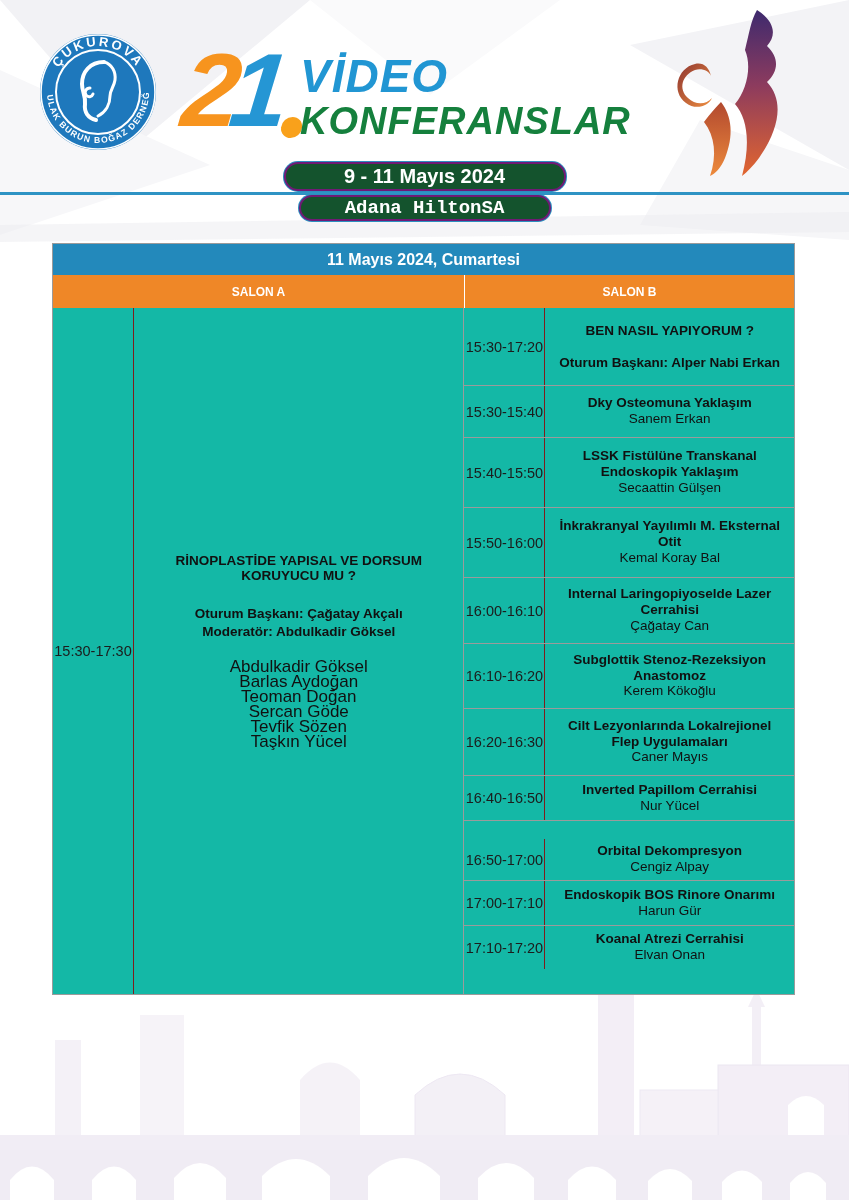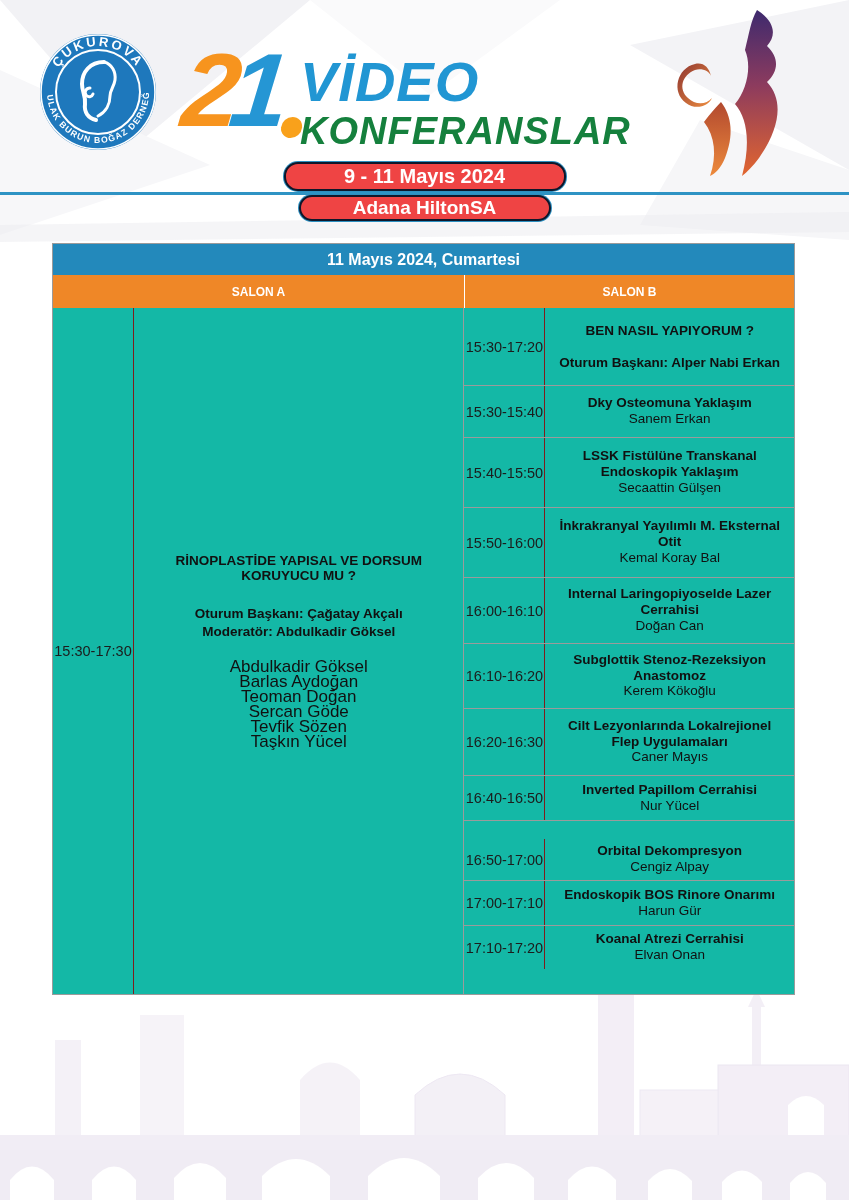--- a/index.html
+++ b/index.html
@@ -16,30 +16,30 @@
   .header { position:absolute; top:0; left:0; width:849px; height:240px; }
   .logo { position:absolute; left:38px; top:32px; width:120px; height:120px; }
   .edition { position:absolute; left:183px; top:38px; display:flex; align-items:flex-start;
              font-style:italic; font-weight:bold; transform:skewX(-6deg); }
   .edition .d2 { font-size:104px; line-height:1; color:#F7941E; }
   .edition .d1 { font-size:104px; line-height:1; color:#2596D4; margin-left:-10px; }
   .edition .dot { width:21px; height:21px; border-radius:50%; background:#F9A11B;
                   align-self:flex-end; margin:0 0 4px -4px; }
   .brand-titles { position:absolute; left:300px; top:52px; font-style:italic; font-weight:bold;
                   letter-spacing:1px; line-height:1.06; }
-  .brand-line1 { font-size:56px; color:#2196D3; }
+  .brand-line1 { font-size:46px; color:#2196D3; }
   .brand-line2 { font-size:38px; color:#15803d; }
   .figure { position:absolute; right:38px; top:6px; width:150px; height:170px; }
 
   .hrule { position:absolute; top:192px; left:0; width:849px; height:3px; background:#2E93C4; }
   .pill { position:absolute; left:50%; transform:translateX(-50%);
-          background:#ef4444; color:#ffffff; font-weight:bold; text-align:center;
-          border:2px solid #0f172a; box-shadow:0 0 0 1px #2B8FC0; }
+          background:#14532d; color:#ffffff; font-weight:bold; text-align:center;
+          border:2px solid #701a75; box-shadow:0 0 0 1px #2B8FC0; }
   .pill-date { top:162px; width:282px; height:29px; line-height:25px; font-size:20px; border-radius:14px; }
-  .pill-venue { top:195px; width:252px; height:26px; line-height:22px; font-size:19px; border-radius:13px; }
+  .pill-venue { top:195px; width:252px; height:26px; line-height:22px; font-size:19px; border-radius:13px;font-family:Liberation Mono, monospace; }
 
   
   .schedule { position:absolute; left:52px; top:243px; width:743px;
               border:1px solid #9b9b9b; background:#14b8a6; }
   .day-bar { height:31px; background:#2389BB; color:#ffffff; font-weight:bold;
              font-size:16px; text-align:center; line-height:31px; }
   .salon-bar { display:flex; height:33px; background:#EF8727; color:#ffffff; }
   .salon-head { font-weight:bold; font-size:12px; display:flex; align-items:center; justify-content:center; }
   .salon-head.a { width:412px; border-right:1px solid #ffffff; }
   .salon-head.b { width:329px; }
@@ -231,21 +231,21 @@
           <div class="sb-cell">
             <div class="sb-title">İnkrakranyal Yayılımlı M. Eksternal Otit</div>
             <div class="sb-speaker">Kemal Koray Bal</div>
           </div>
         </div>
 
         <div class="sb-row">
           <div class="time-cell">16:00-16:10</div>
           <div class="sb-cell">
             <div class="sb-title">Internal Laringopiyoselde Lazer Cerrahisi</div>
-            <div class="sb-speaker">Doğan Can</div>
+            <div class="sb-speaker">Çağatay Can</div>
           </div>
         </div>
 
         <div class="sb-row">
           <div class="time-cell">16:10-16:20</div>
           <div class="sb-cell">
             <div class="sb-title">Subglottik Stenoz-Rezeksiyon Anastomoz</div>
             <div class="sb-speaker">Kerem Kökoğlu</div>
           </div>
         </div>

